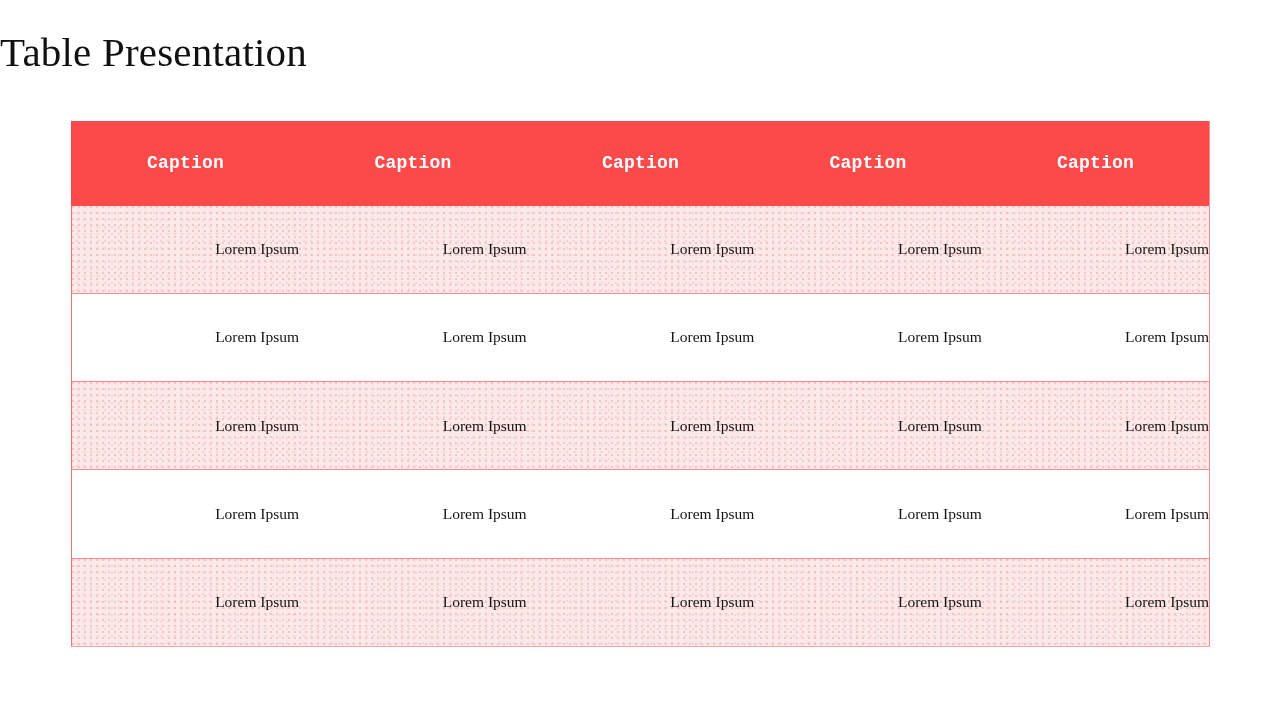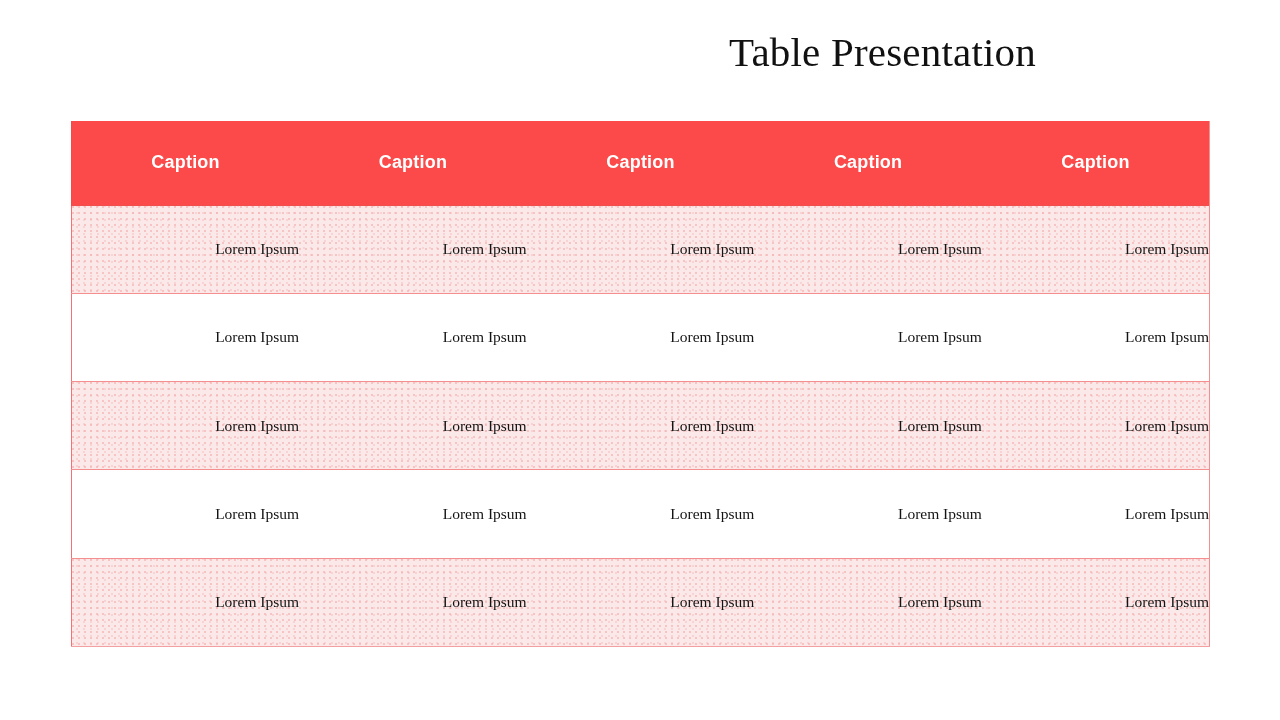--- a/index.html
+++ b/index.html
@@ -22,21 +22,21 @@
     width: 1280px;
     height: 720px;
     background: #ffffff;
   }
 
   .slide-title {
     position: absolute;
     left: 0;
     top: 25px;
     width: 1036px;
-    text-align: right;
+    text-align: left;
     font-family: "Liberation Serif", "DejaVu Serif", serif;
     font-size: 41px;
     font-weight: 400;
     line-height: 54px;
     color: #111111;
     letter-spacing: 0.2px;
     white-space: nowrap;
   }
 
   .table-wrap {
@@ -56,21 +56,21 @@
 
   table.data-table col { width: 20%; }
 
   
   thead tr.header-row {
     height: 84px;
   }
   thead th.header-cell {
     background: #fb4a49;
     color: #ffffff;
-    font-family: Liberation Sans, sans-serif;
+    font-family: Liberation Mono, monospace;
     font-size: 18px;
     font-weight: bold;
     text-align: center;
     vertical-align: middle;
     padding: 0;
     border: none;
     letter-spacing: 0.2px;
   }
   thead th.header-cell:first-child {
     border-left: 1px solid #ef4b4b;

